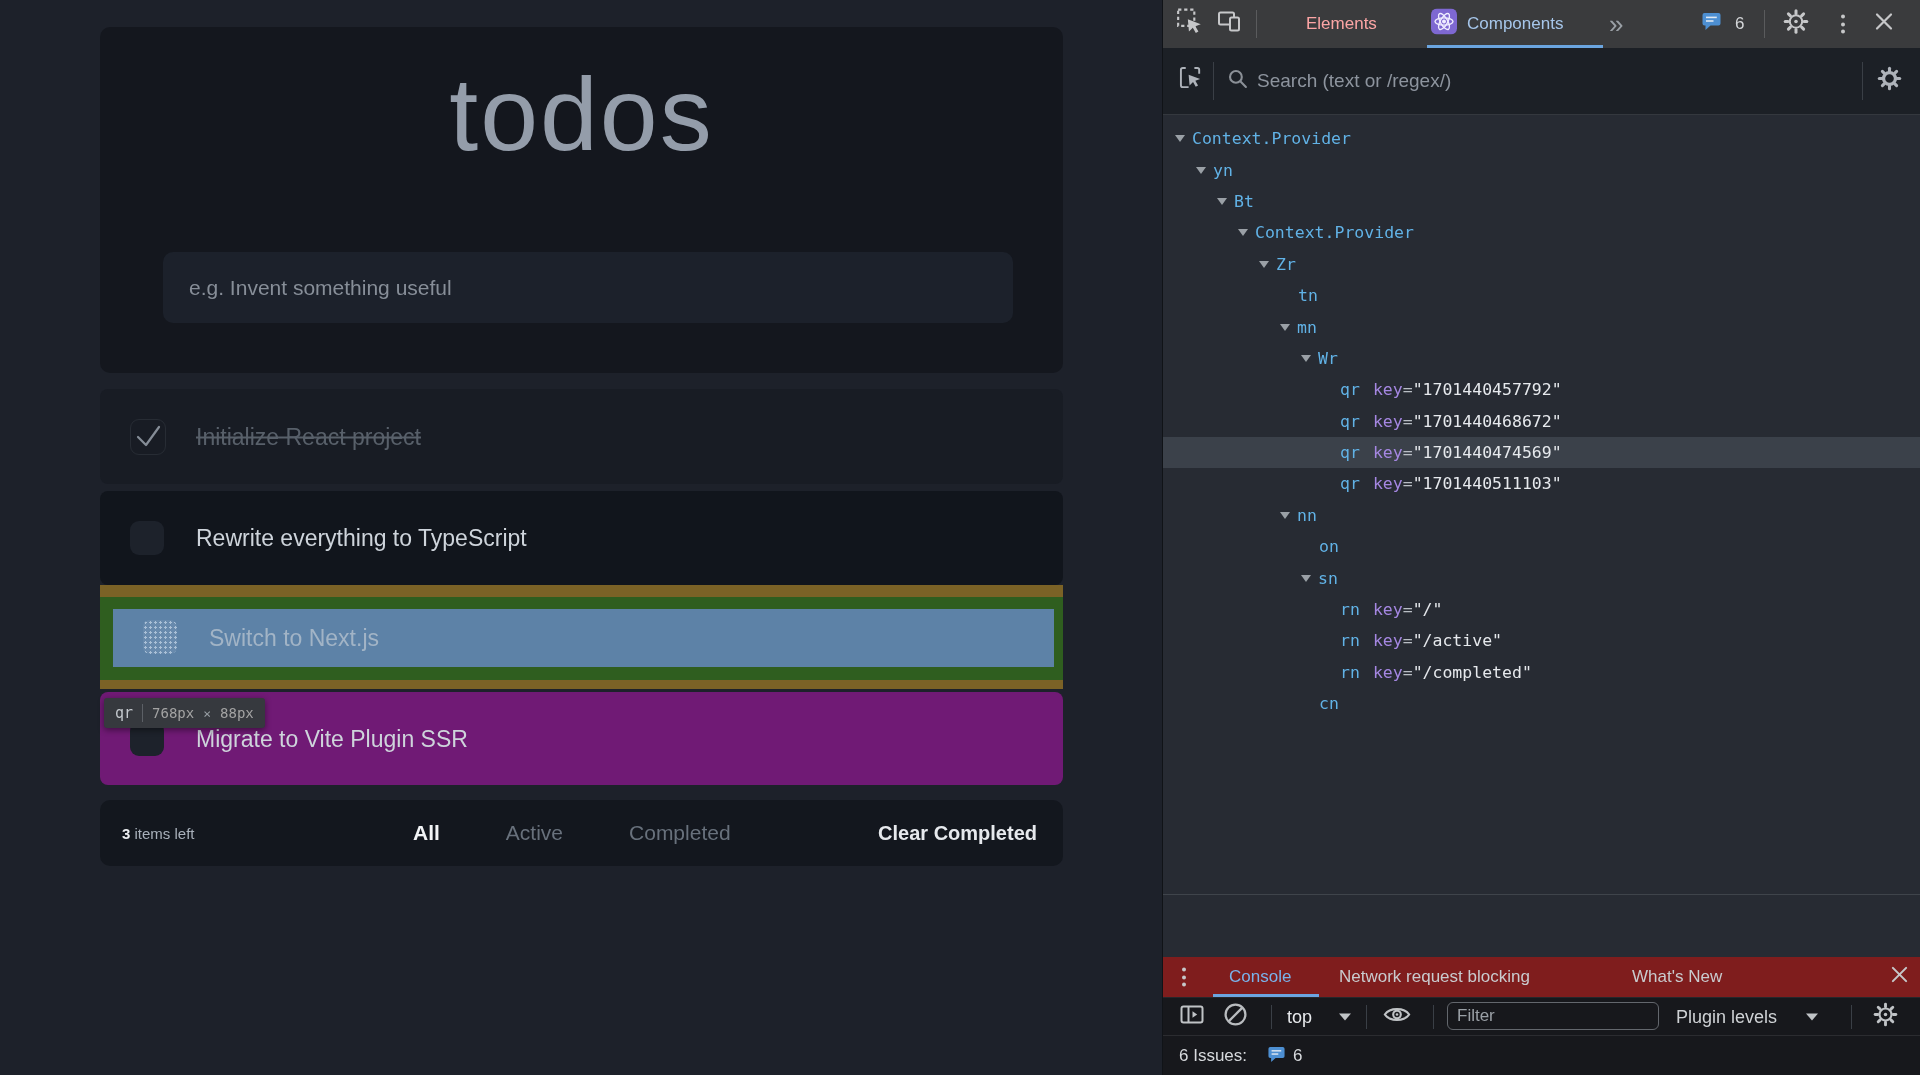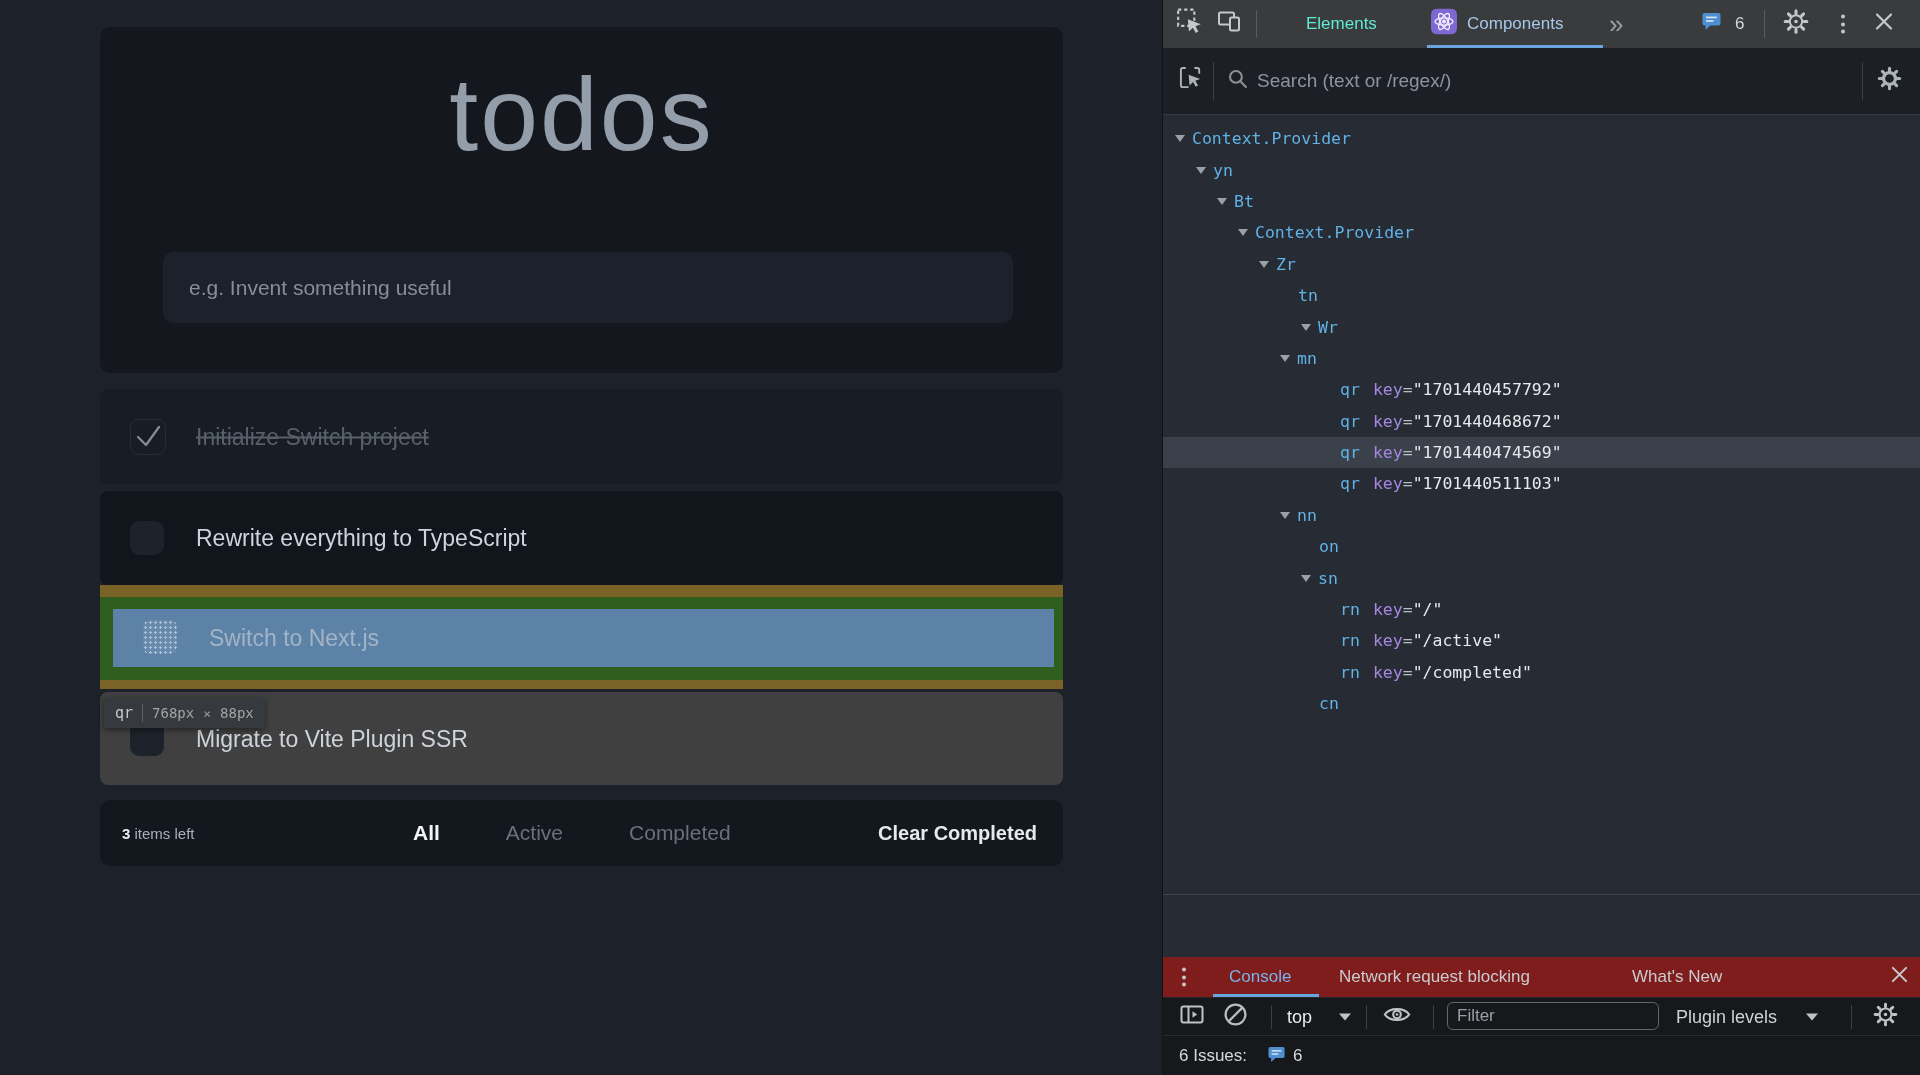--- a/index.html
+++ b/index.html
@@ -14,21 +14,21 @@
     font-size:104px;font-weight:200;color:#949daa;letter-spacing:2px;}
   .toggle-chevron{position:absolute;left:121px;top:274px;}
   .new-todo{position:absolute;left:63px;top:225px;width:850px;height:71px;box-sizing:border-box;
     background:#1c212b;border:none;border-radius:10px;color:#d6dae0;font-size:21px;
     padding:0 26px;outline:none;font-family:"Liberation Sans",sans-serif;}
   .new-todo::placeholder{color:#878e98;}
 
   .todo-item{position:absolute;left:100px;width:963px;border-radius:8px;}
   .item-1{top:389px;height:95px;background:#181c24;}
   .item-2{top:491px;height:94px;background:#11151c;}
-  .item-4{top:692px;height:93px;background:#404040;}
+  .item-4{top:692px;height:93px;background:#701a75;}
   .checkbox{position:absolute;left:30px;top:50%;transform:translateY(-50%);
     width:34px;height:34px;border-radius:9px;background:#1d222b;}
   .checkbox.checked{background:transparent;border:1px solid #272c34;display:flex;
     align-items:center;justify-content:center;}
   .todo-label{position:absolute;left:96px;top:50%;transform:translateY(-50%);
     font-size:23px;color:#ced4db;}
   .todo-label.done{color:#58606a;text-decoration:line-through;}
 
   
   .inspect-stack{position:absolute;left:100px;top:585px;width:963px;height:104px;}
@@ -64,21 +64,21 @@
     font-size:20px;font-weight:700;color:#e6e9ed;}
 
   
   .devtools{position:absolute;left:1162px;top:0;width:758px;height:1075px;
     display:flex;flex-direction:column;border-left:1px solid #101317;box-sizing:border-box;
     font-size:17px;color:#c8c9cb;}
   .dt-toolbar{position:relative;height:48px;flex:0 0 48px;background:#3a3b3d;}
   .abs{position:absolute;}
   .vcent{top:50%;transform:translateY(-50%);}
   .sep-v{width:1px;background:#5a5b5d;}
-  .tab-label{font-size:17px;color:#5eead4;}
+  .tab-label{font-size:17px;color:#fca5a5;}
   .tab-label.active-blue{color:#a6c6ea;}
   .tab-underline{position:absolute;bottom:0;height:3px;background:#6ba5e0;}
   .more-tabs{font-size:26px;color:#9aa0a6;line-height:1;}
   .count-txt{font-size:17px;color:#d4d6d9;}
   .dots{display:flex;flex-direction:column;gap:3.5px;}
   .dots i{width:4px;height:4px;border-radius:50%;background:#c6c7c9;}
 
   .dt-search{position:relative;height:66px;flex:0 0 66px;background:#1c2026;
     border-bottom:1px solid #34383e;}
   .search-placeholder{font-size:19px;color:#8d949e;}
@@ -130,21 +130,21 @@
       </span>
       <input class="new-todo" placeholder="e.g. Invent something useful" style="">
     </div>
 
     <div class="todo-item item-1">
       <span class="checkbox checked">
         <svg width="28" height="26" viewBox="0 0 28 26">
             <polyline points="4,13 12,21 25,3" fill="none" stroke="#858d97" stroke-width="2.2" stroke-linecap="round" stroke-linejoin="round"></polyline>
           </svg>
       </span>
-      <span class="todo-label done">Initialize Switch project</span>
+      <span class="todo-label done">Initialize React project</span>
     </div>
 
     <div class="todo-item item-2">
       <span class="checkbox"></span>
       <span class="todo-label">Rewrite everything to TypeScript</span>
     </div>
 
     <div class="inspect-stack">
       <div class="band margin-top"></div>
       <div class="band padding-bg"></div>
@@ -285,22 +285,22 @@
       </span>
     </div>
 
     <div class="dt-tree">
         <div class="t-row" style="padding-left: 12px;"><span class="tri"></span><span class="c-name">Context.Provider</span></div>
         <div class="t-row" style="padding-left: 33px;"><span class="tri"></span><span class="c-name">yn</span></div>
         <div class="t-row" style="padding-left: 54px;"><span class="tri"></span><span class="c-name">Bt</span></div>
         <div class="t-row" style="padding-left: 75px;"><span class="tri"></span><span class="c-name">Context.Provider</span></div>
         <div class="t-row" style="padding-left: 96px;"><span class="tri"></span><span class="c-name">Zr</span></div>
         <div class="t-row" style="padding-left: 117px;"><span class="tri-spacer"></span><span class="c-name">tn</span></div>
+        <div class="t-row" style="padding-left: 117px;"><span class="tri"></span><span class="c-name">mn</span></div>
         <div class="t-row" style="padding-left: 138px;"><span class="tri"></span><span class="c-name">Wr</span></div>
-        <div class="t-row" style="padding-left: 117px;"><span class="tri"></span><span class="c-name">mn</span></div>
         <div class="t-row" style="padding-left: 159px;"><span class="tri-spacer"></span><span class="c-name">qr</span><span class="c-key">key</span><span class="c-eq">=</span><span class="c-val">"1701440457792"</span></div>
         <div class="t-row" style="padding-left: 159px;"><span class="tri-spacer"></span><span class="c-name">qr</span><span class="c-key">key</span><span class="c-eq">=</span><span class="c-val">"1701440468672"</span></div>
         <div class="t-row sel" style="padding-left: 159px;"><span class="tri-spacer"></span><span class="c-name">qr</span><span class="c-key">key</span><span class="c-eq">=</span><span class="c-val">"1701440474569"</span></div>
         <div class="t-row" style="padding-left: 159px;"><span class="tri-spacer"></span><span class="c-name">qr</span><span class="c-key">key</span><span class="c-eq">=</span><span class="c-val">"1701440511103"</span></div>
         <div class="t-row" style="padding-left: 117px;"><span class="tri"></span><span class="c-name">nn</span></div>
         <div class="t-row" style="padding-left: 138px;"><span class="tri-spacer"></span><span class="c-name">on</span></div>
         <div class="t-row" style="padding-left: 138px;"><span class="tri"></span><span class="c-name">sn</span></div>
         <div class="t-row" style="padding-left: 159px;"><span class="tri-spacer"></span><span class="c-name">rn</span><span class="c-key">key</span><span class="c-eq">=</span><span class="c-val">"/"</span></div>
         <div class="t-row" style="padding-left: 159px;"><span class="tri-spacer"></span><span class="c-name">rn</span><span class="c-key">key</span><span class="c-eq">=</span><span class="c-val">"/active"</span></div>
         <div class="t-row" style="padding-left: 159px;"><span class="tri-spacer"></span><span class="c-name">rn</span><span class="c-key">key</span><span class="c-eq">=</span><span class="c-val">"/completed"</span></div>

